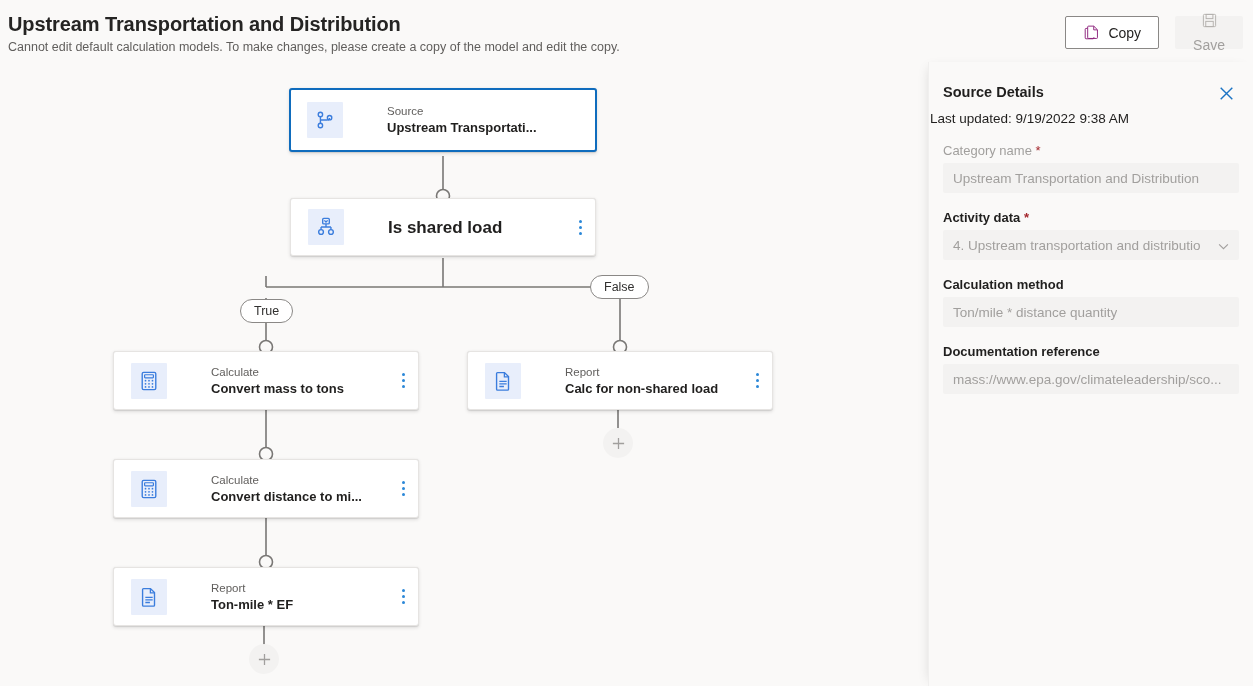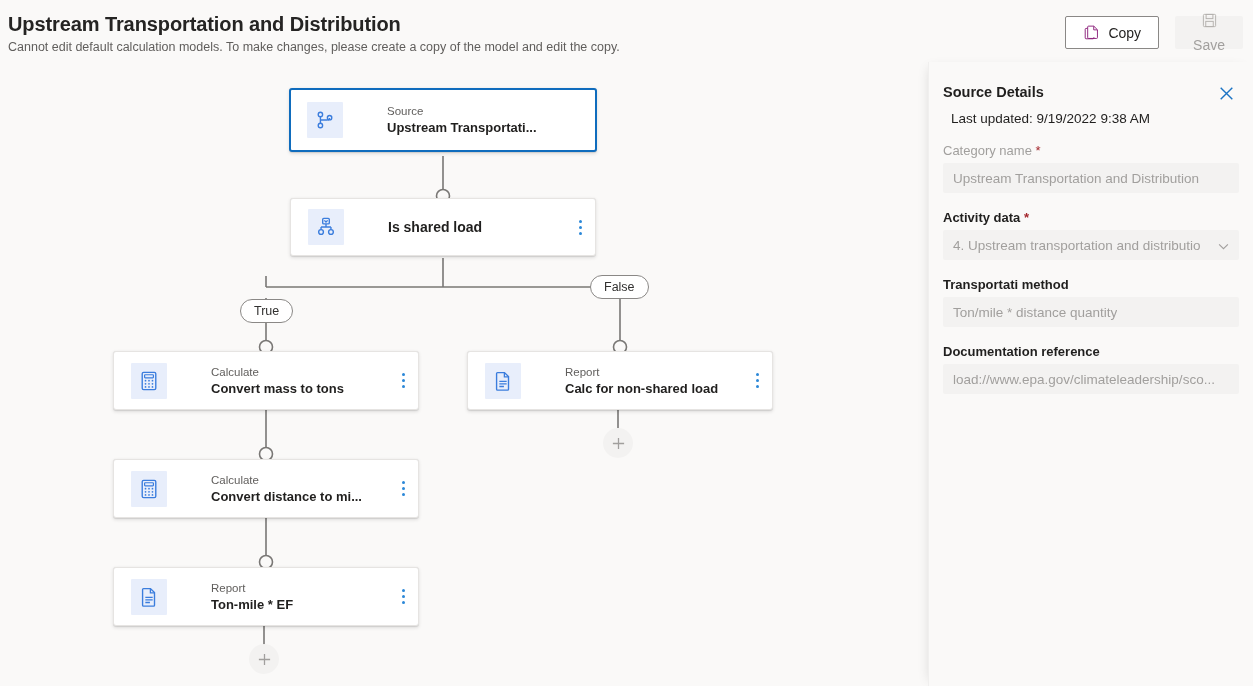--- a/index.html
+++ b/index.html
@@ -54,21 +54,21 @@
   }
   .node-icon {
     width: 36px; height: 36px; margin-left: 17px;
     background: #e8eefb; border-radius: 1px;
     display: flex; align-items: center; justify-content: center; flex: 0 0 auto;
   }
   .node.selected .node-icon { margin-left: 16px; }
   .node-text { margin-left: 20px; flex: 1 1 auto; overflow: hidden; }
   .node-type { font-size: 11.5px; color: #605e5c; line-height: 15px; }
   .node-name { font-size: 13px; font-weight: 700; color: #201f1e; line-height: 17px; white-space: nowrap; overflow: hidden; }
-  .node-name.solo { font-size: 14px; }
+  .node-name.solo { font-size: 17px; }
   .node-menu {
     width: 30px; height: 100%; flex: 0 0 auto;
     display: flex; flex-direction: column; align-items: center; justify-content: center; gap: 3px;
     cursor: pointer;
   }
   .node-menu i { display: block; width: 3px; height: 3px; border-radius: 50%; background: #2b88d8; }
 
   
   .branch-label {
     position: absolute;
@@ -92,21 +92,21 @@
     background: #faf9f8;
     box-shadow: -5px 0px 11px -6px rgba(0,0,0,0.13);
     border-left: 1px solid #f0efee;
   }
   .panel-head { position: relative; padding: 22px 20px 0 14px; }
   .panel-title { font-size: 14.5px; font-weight: 700; color: #201f1e; }
   .panel-close {
     position: absolute; right: 12px; top: 16px; width: 30px; height: 30px;
     display: flex; align-items: center; justify-content: center; cursor: pointer;
   }
-  .panel-updated { margin: 11px 0 0 22px; font-size: 13.5px; color: #201f1e; }
+  .panel-updated { margin: 11px 0 0 1px; font-size: 13.5px; color: #201f1e; }
 
   .field { margin: 17px 14px 0 14px; }
   .field-label { font-size: 13px; color: #a19f9d; margin-bottom: 5px; }
   .field-label.strong { font-weight: 700; color: #201f1e; }
   .field-label .req { color: #a4262c; }
   .field-ctl {
     position: relative;
     height: 30px; background: #f3f2f1; border: 1px solid transparent; border-radius: 2px;
     display: flex; align-items: center;
     padding: 0 9px;
@@ -357,30 +357,30 @@
         <span class="chev">
           <svg width="13" height="13" viewBox="0 0 16 16">
             <path d="M2.6 5.3L8 10.7l5.4-5.4" fill="none" stroke="#a19f9d" stroke-width="1.3"></path>
           </svg>
         </span>
       </div>
     </div>
 
     <div class="field">
       <div class="field-label strong">
-        <span>Transportati method</span>
+        <span>Calculation method</span>
       </div>
       <div class="field-ctl">
         <span class="val">Ton/mile * distance quantity</span>
       </div>
     </div>
 
     <div class="field">
       <div class="field-label strong">
         <span>Documentation reference</span>
       </div>
       <div class="field-ctl">
-        <span class="val">load://www.epa.gov/climateleadership/sco...</span>
+        <span class="val">mass://www.epa.gov/climateleadership/sco...</span>
       </div>
     </div>
   </div>
 
 </div>
 
 </body></html>

